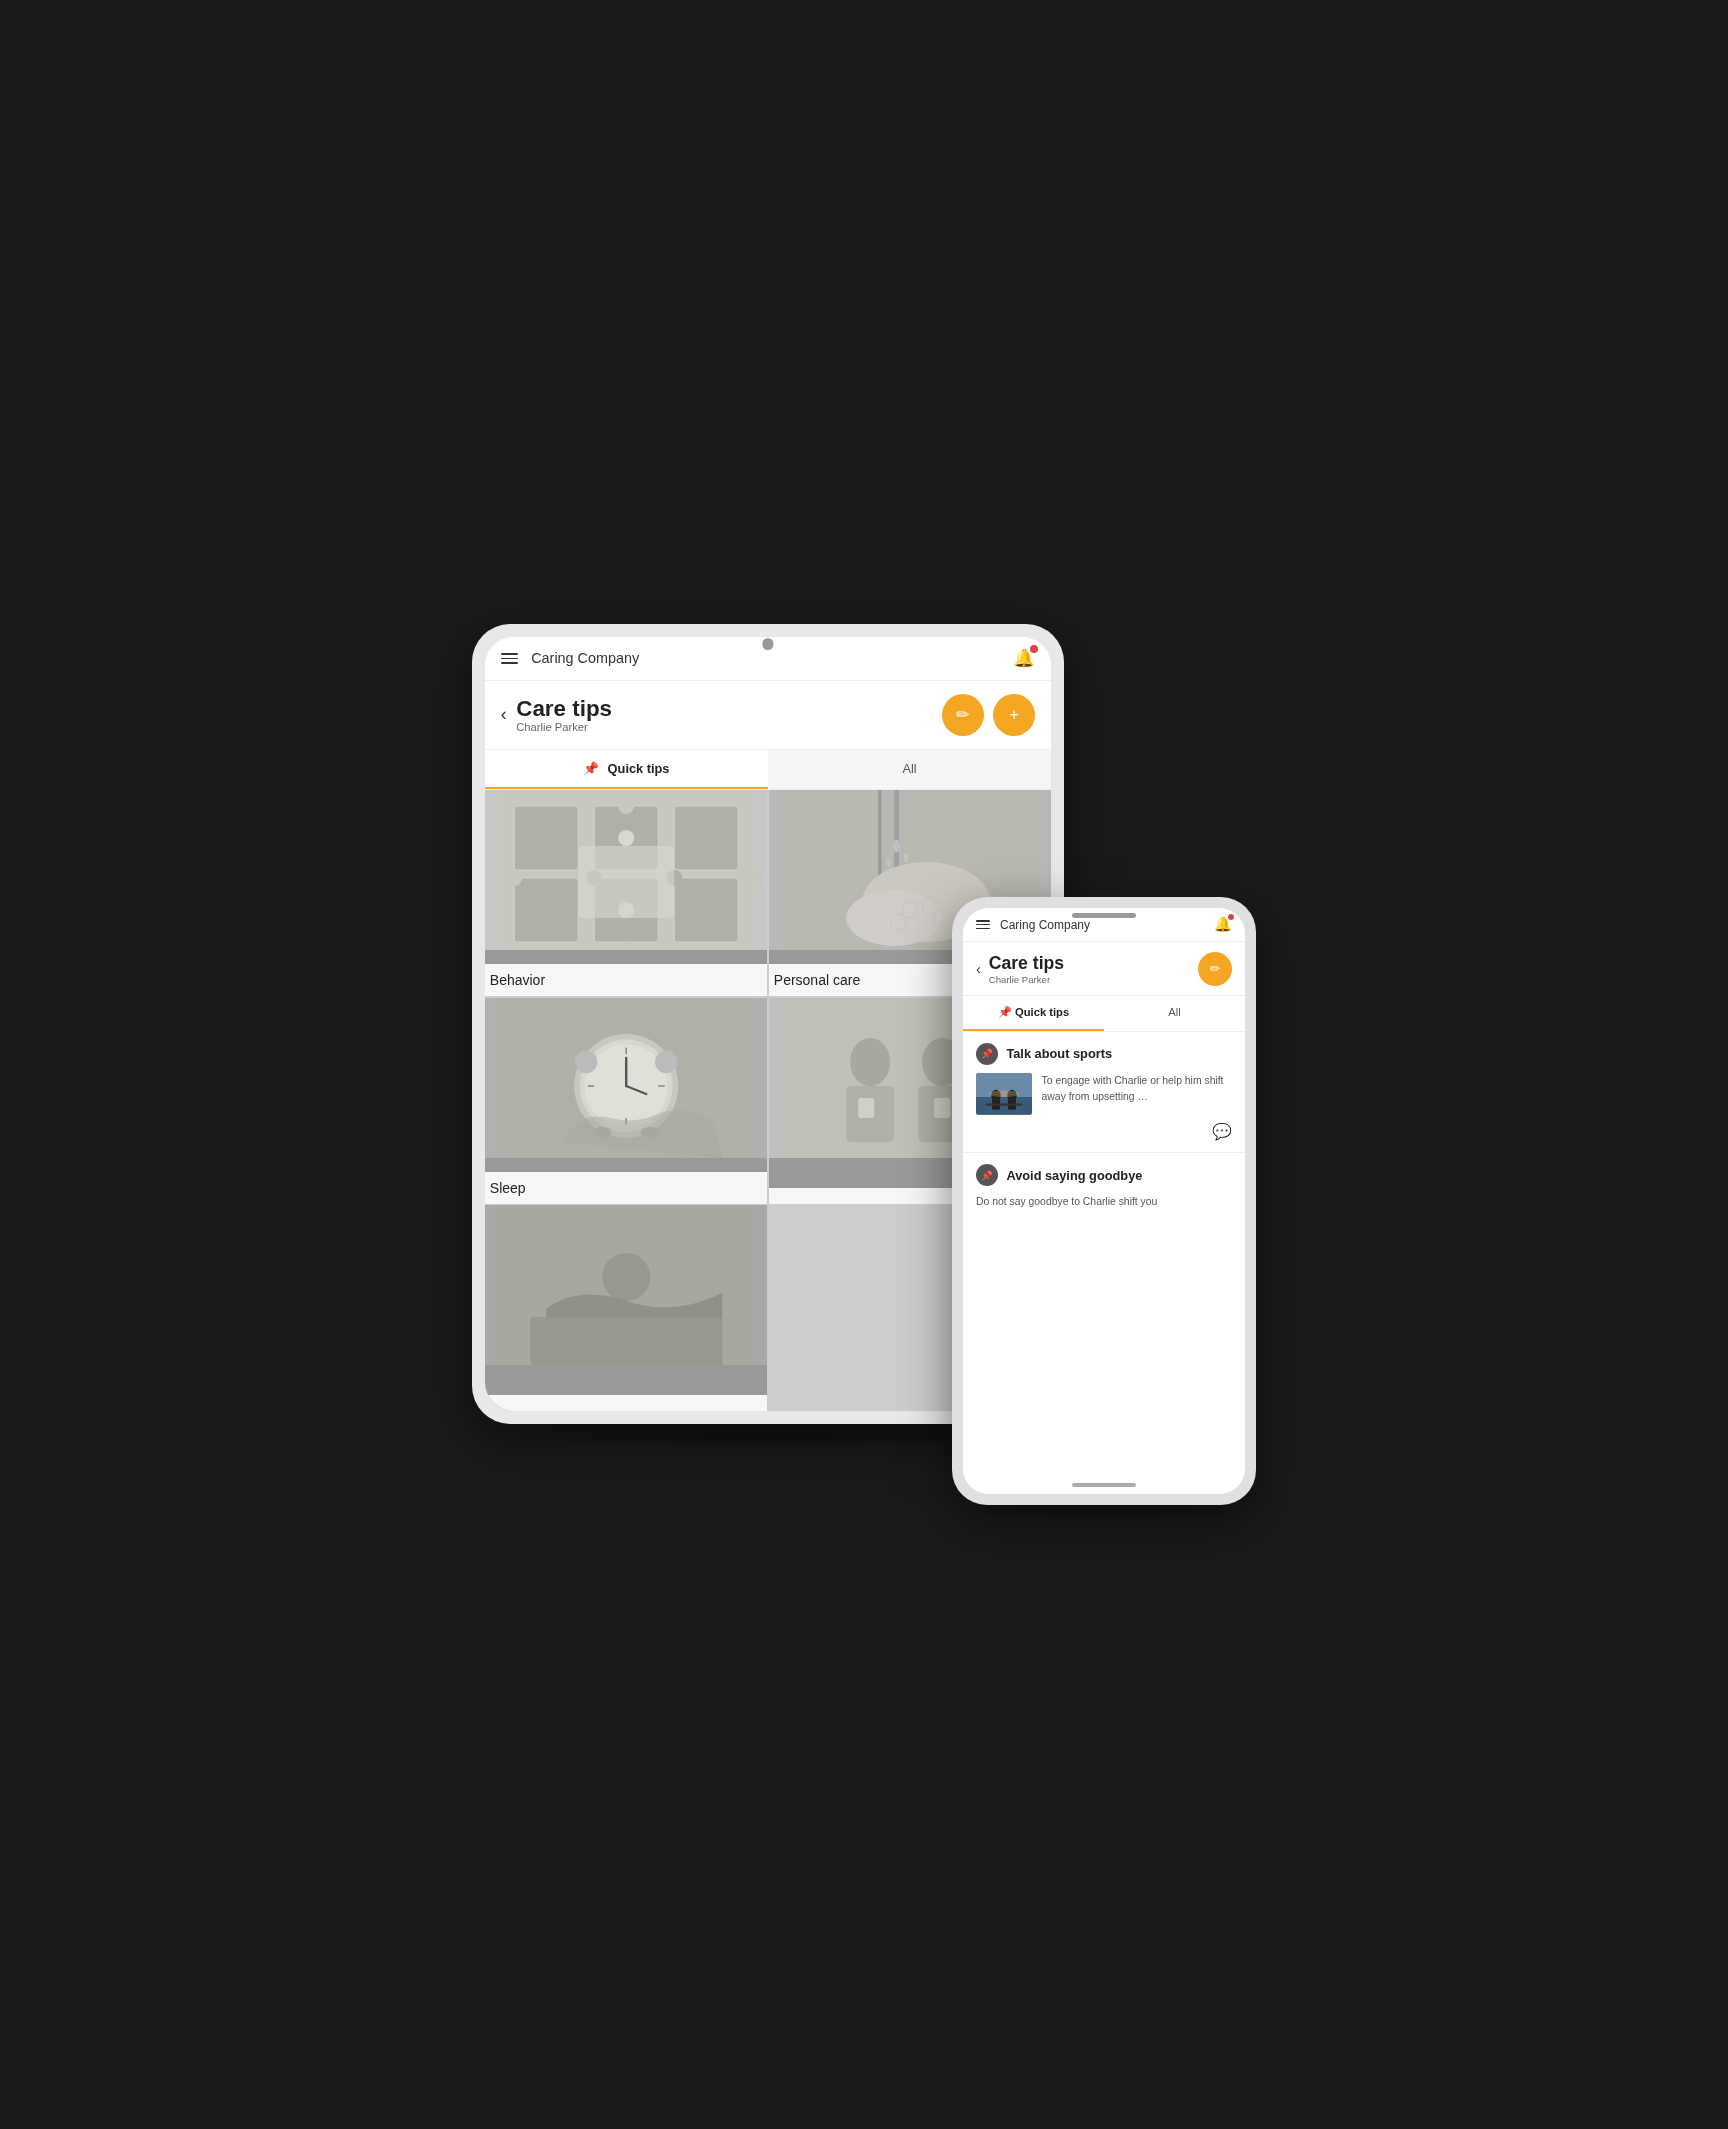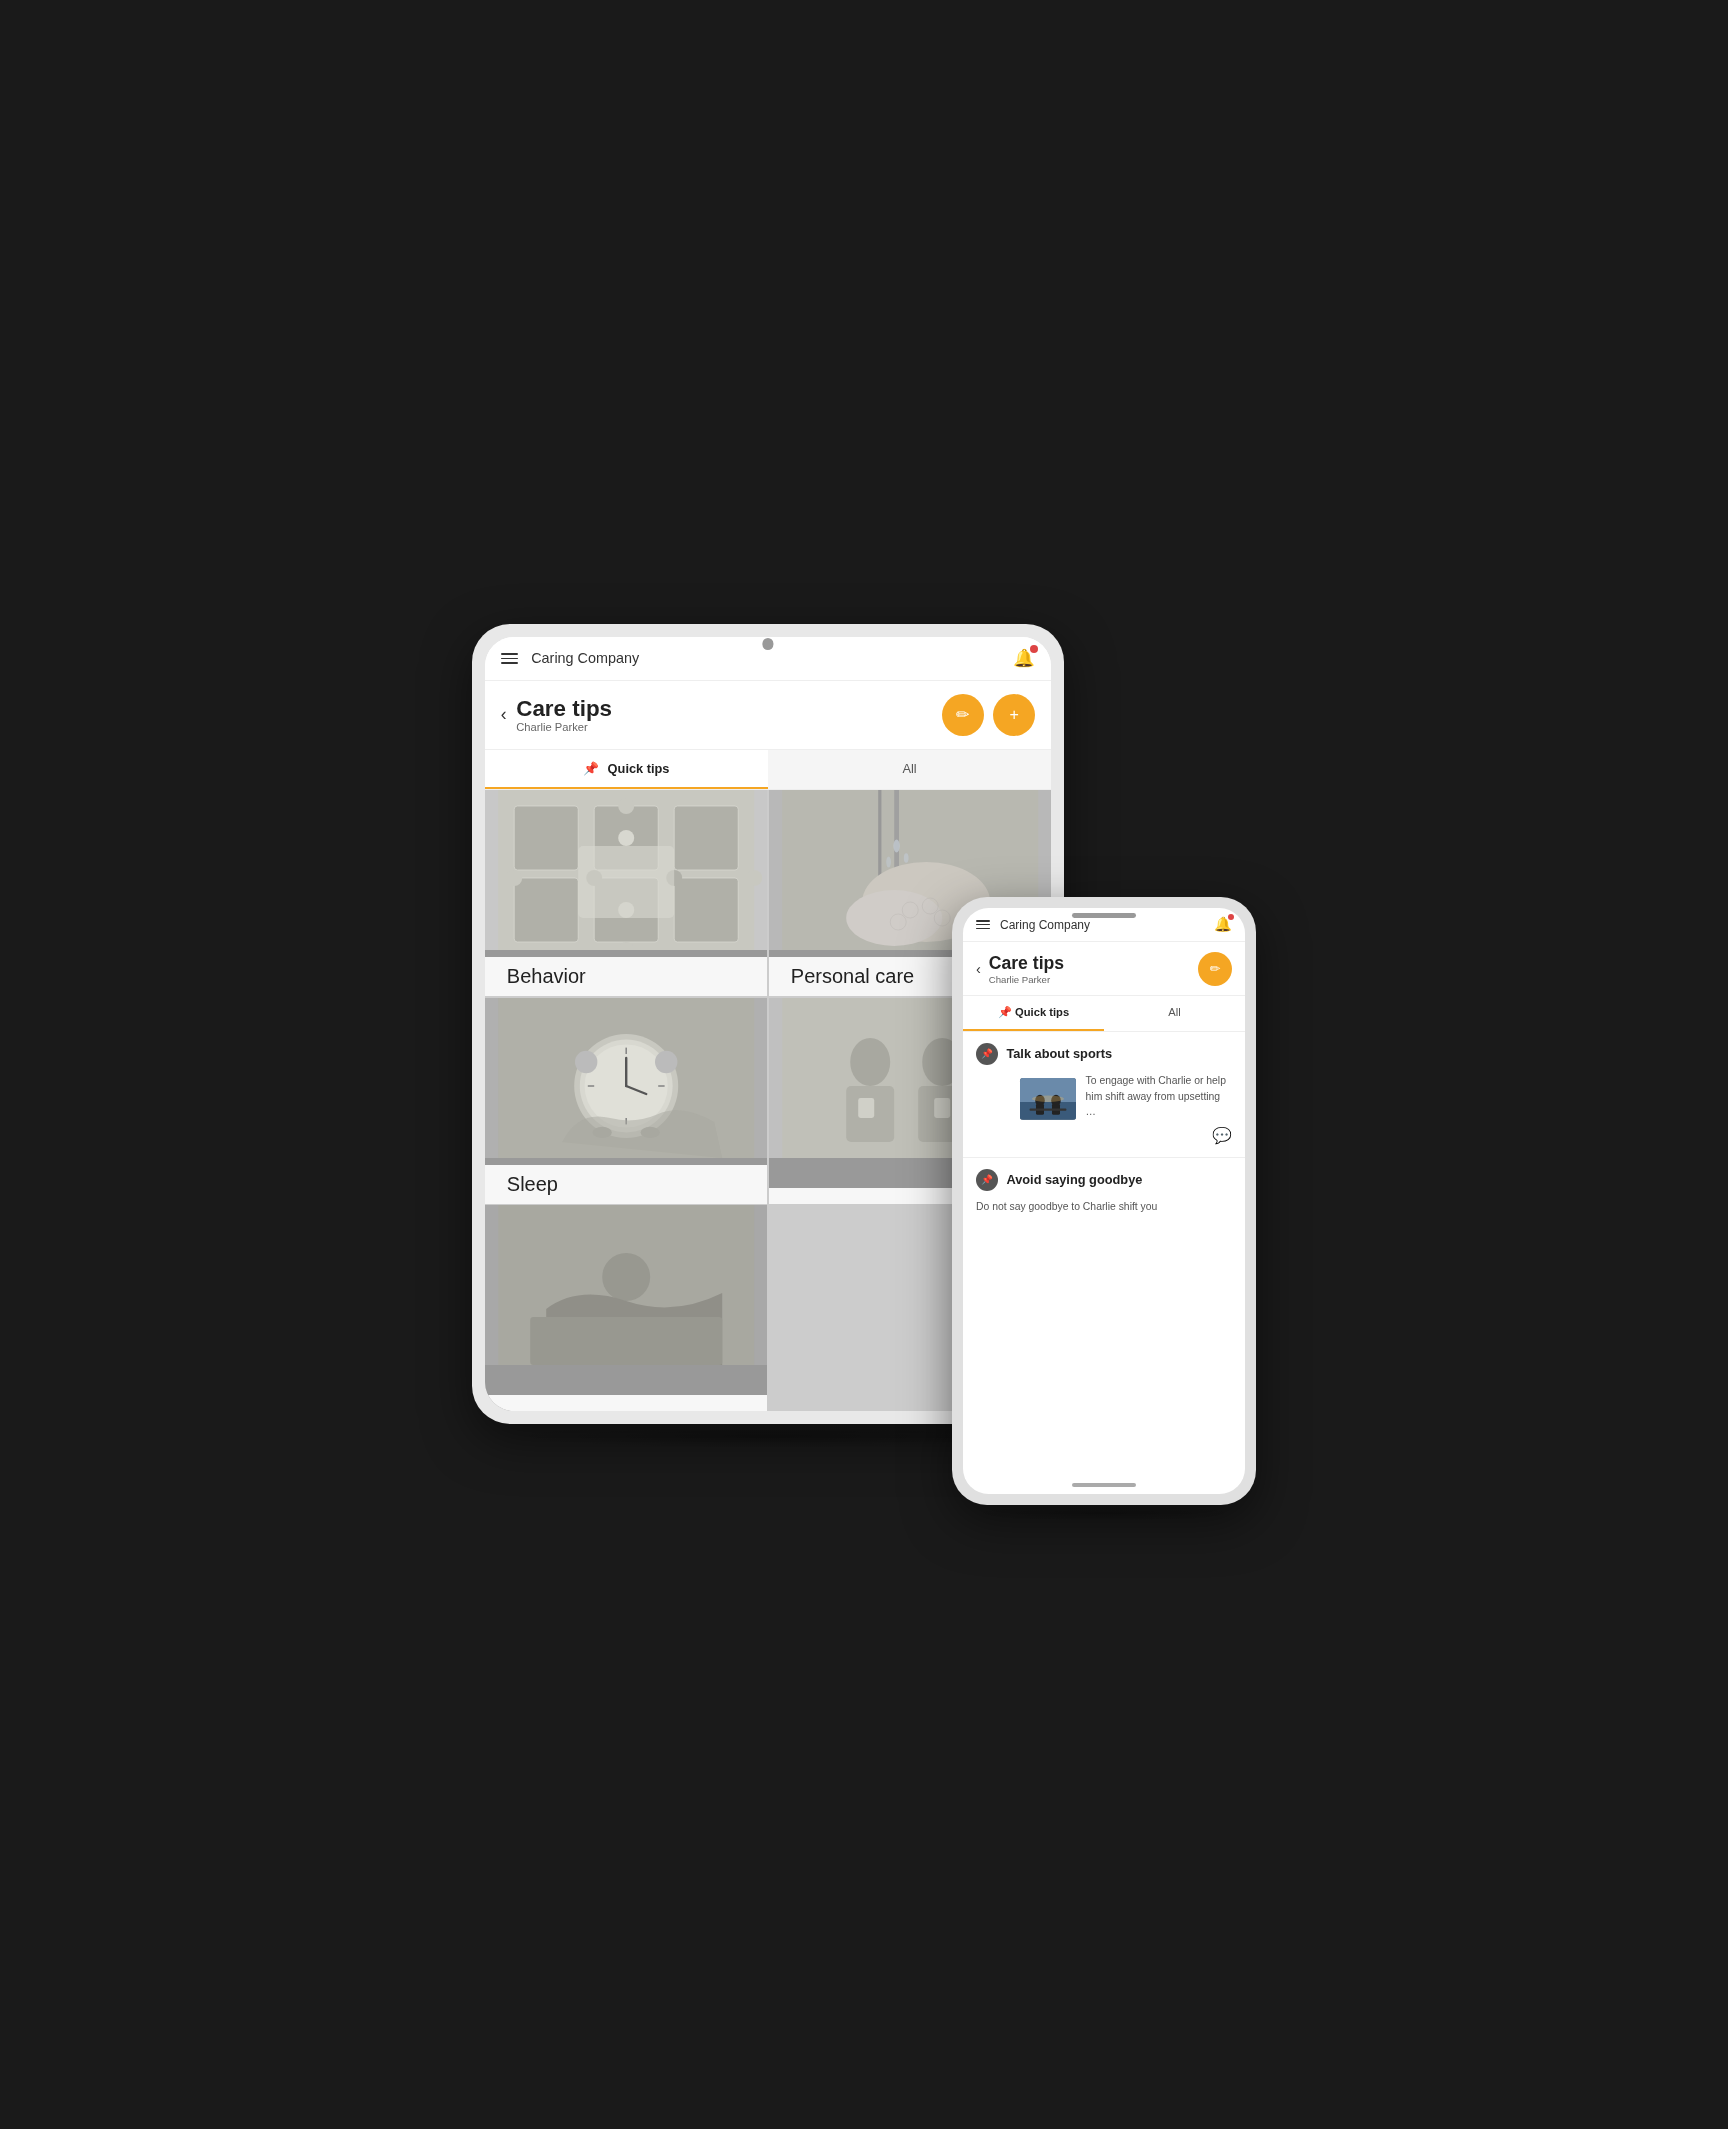--- a/index.html
+++ b/index.html
@@ -179,23 +179,23 @@
       position: relative;
       background: #999;
       overflow: hidden;
       cursor: pointer;
     }
     .grid-item-label {
       position: absolute;
       bottom: 0;
       left: 0;
       right: 0;
-      padding: 8px 22px;
+      padding: 8px 5px;
       background: rgba(255,255,255,0.92);
-      font-size: 20px;
+      font-size: 14px;
       font-weight: 500;
       color: #222;
     }
 
     
     .img-puzzle {
       background: #c8c8c8;
       width: 100%;
       height: 160px;
       overflow: hidden;
@@ -394,22 +394,21 @@
       font-size: 9.6px;
     }
     .tip-title {
       font-size: 12.8px;
       font-weight: 600;
       color: #222;
     }
     .tip-content-row {
       display: flex;
       gap: 9.6px;
-      align-items: flex-end;
-      margin-left: 44px;
+      align-items: flex-start;
     }
     .tip-thumbnail {
       width: 56px;
       height: 42px;
       background: #888;
       border-radius: 3.2px;
       flex-shrink: 0;
       overflow: hidden;
     }
     .tip-desc {

